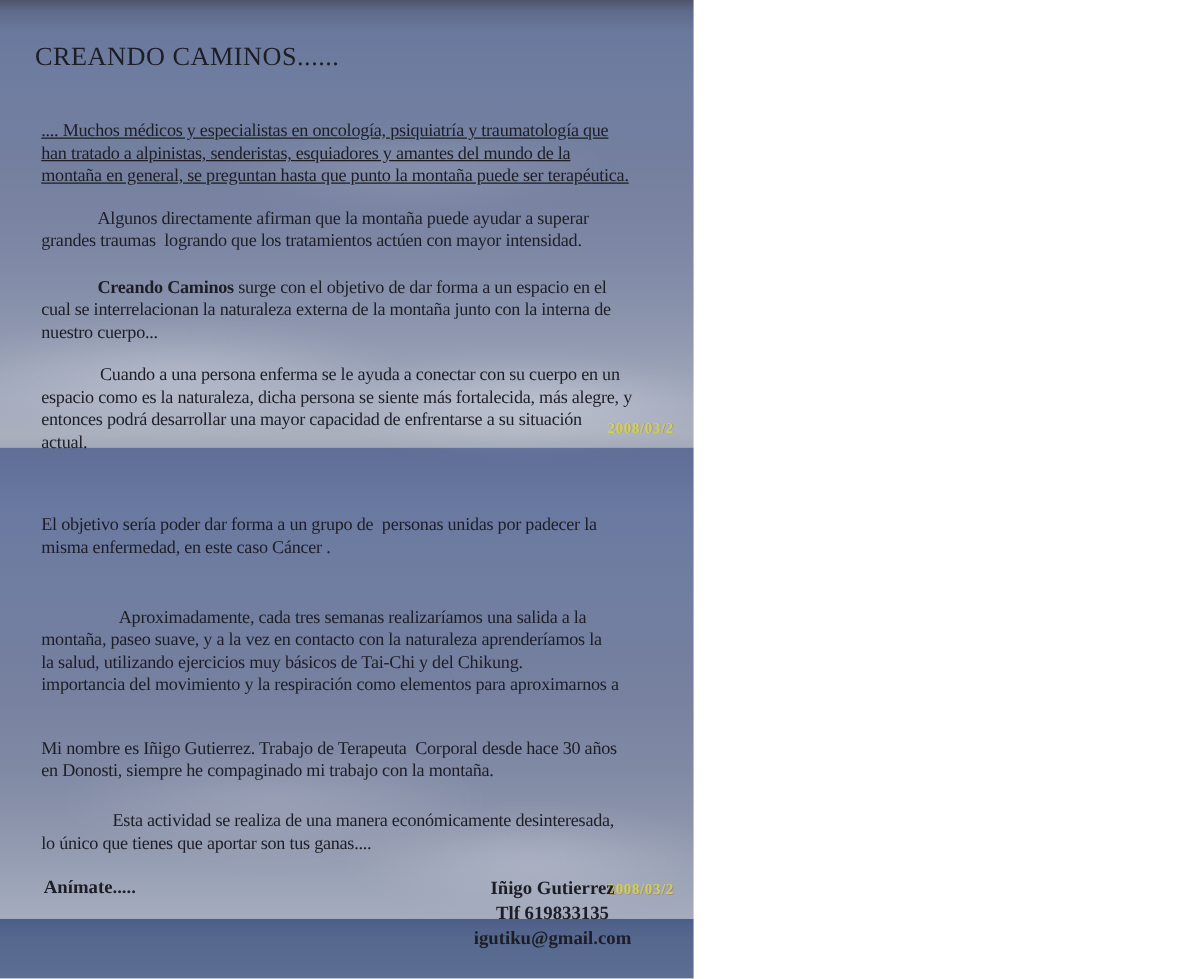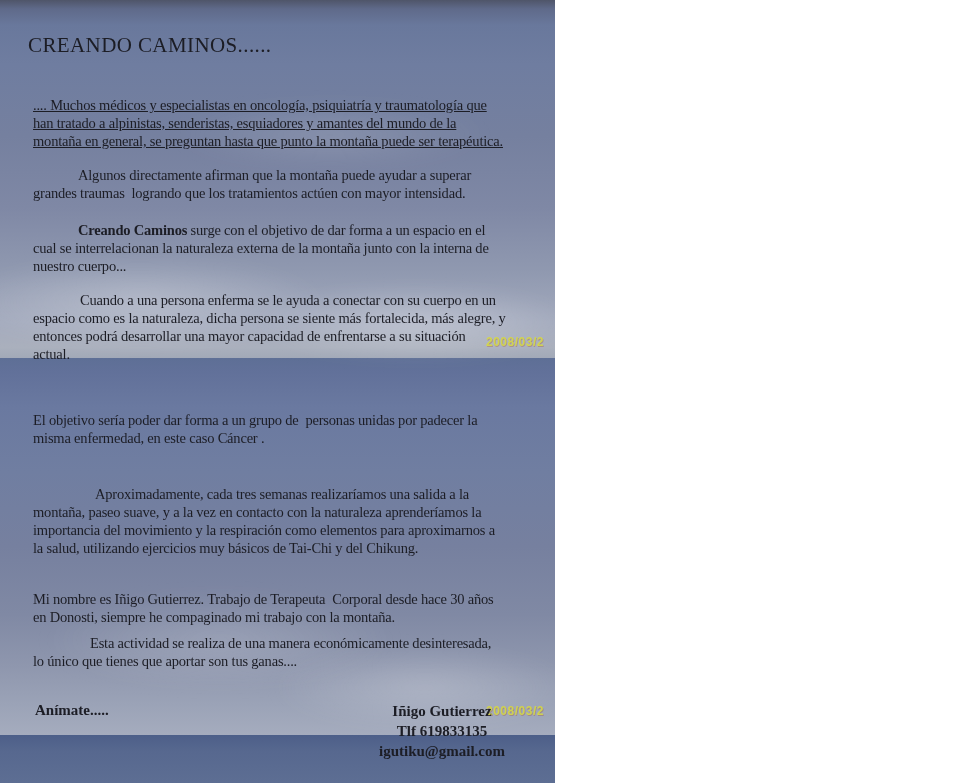--- a/index.html
+++ b/index.html
@@ -43,21 +43,21 @@
         background: radial-gradient(closest-side, rgba(255,255,255,0.26), rgba(255,255,255,0)); }
   .c3 { left: 250px; top: 285px; width: 330px; height: 75px;
         background: radial-gradient(closest-side, rgba(255,255,255,0.30), rgba(255,255,255,0)); }
   .c4 { left: 40px; top: 590px; width: 360px; height: 100px;
         background: radial-gradient(closest-side, rgba(255,255,255,0.16), rgba(255,255,255,0)); }
   .c5 { left: 270px; top: 645px; width: 310px; height: 85px;
         background: radial-gradient(closest-side, rgba(255,255,255,0.22), rgba(255,255,255,0)); }
   
   .timestamp {
     position: absolute; left: 486px;
-    font-family: Liberation Sans, sans-serif;
+    font-family: Liberation Serif, serif;
     font-weight: bold; font-size: 12px; letter-spacing: 0.5px;
     color: var(--timestamp_yellow, #d8da3c);
     opacity: 0.85; white-space: pre;
     text-shadow: 0.7px 0.7px 0 rgba(160,70,30,0.35);
   }
   .ts1 { top: 335px; }
   .ts2 { top: 704px; }
   
   .content { position: absolute; left: 0; top: 0; width: 647px; height: 783px; }
   .title {
@@ -71,21 +71,21 @@
     color: var(--ink, #1c1d25);
   }
   .line { white-space: pre; }
   .p1 { top: 96px; text-decoration: underline; }
   .p2 { top: 166px; }
   .p3 { top: 221px; }
   .p4 { top: 291px; }
   .p5 { top: 411px; }
   .p6 { top: 485px; }
   .p7 { top: 590px; }
-  .p8 { top: 634px; }
+  .p8 { top: 648px; }
   .ind45 { padding-left: 45px; }
   .ind47 { padding-left: 47px; }
   .ind62 { padding-left: 62px; }
   .ind57 { padding-left: 57px; }
   .b { font-weight: bold; }
   .closing {
     position: absolute; left: 35px; top: 701px;
     font-size: 15px; font-weight: bold; line-height: 18px;
     color: var(--ink, #1c1d25);
   }
@@ -143,22 +143,22 @@
       </div>
 
       <div class="para p5">
         <div class="line">El objetivo sería poder dar forma a un grupo de  personas unidas por padecer la</div>
         <div class="line">misma enfermedad, en este caso Cáncer .</div>
       </div>
 
       <div class="para p6">
         <div class="line ind62">Aproximadamente, cada tres semanas realizaríamos una salida a la</div>
         <div class="line">montaña, paseo suave, y a la vez en contacto con la naturaleza aprenderíamos la</div>
+        <div class="line">la salud, utilizando ejercicios muy básicos de Tai-Chi y del Chikung.</div>
         <div class="line">importancia del movimiento y la respiración como elementos para aproximarnos a</div>
-        <div class="line">la salud, utilizando ejercicios muy básicos de Tai-Chi y del Chikung.</div>
       </div>
 
       <div class="para p7">
         <div class="line">Mi nombre es Iñigo Gutierrez. Trabajo de Terapeuta  Corporal desde hace 30 años</div>
         <div class="line">en Donosti, siempre he compaginado mi trabajo con la montaña.</div>
       </div>
 
       <div class="para p8">
         <div class="line ind57">Esta actividad se realiza de una manera económicamente desinteresada,</div>
         <div class="line">lo único que tienes que aportar son tus ganas....</div>

